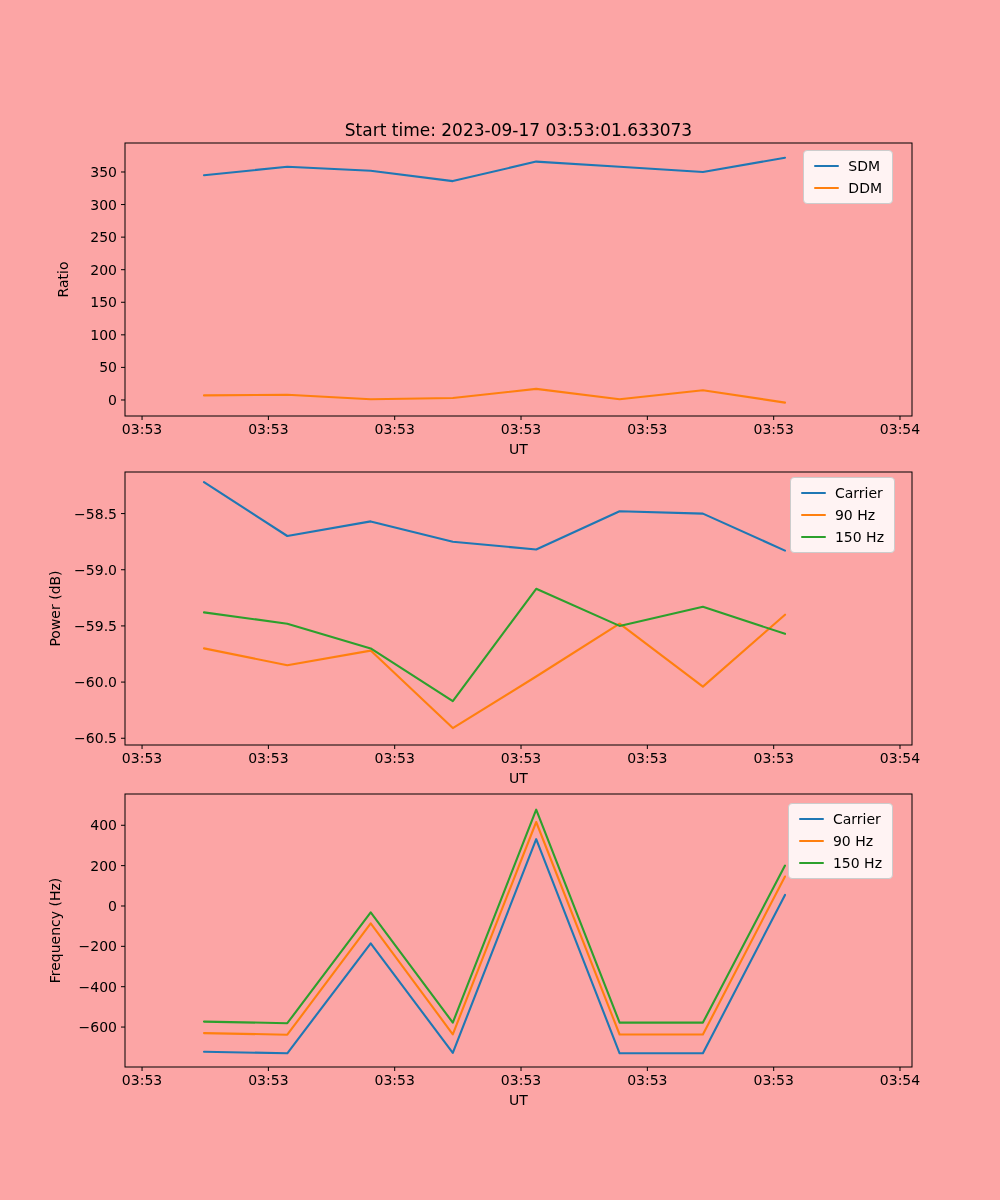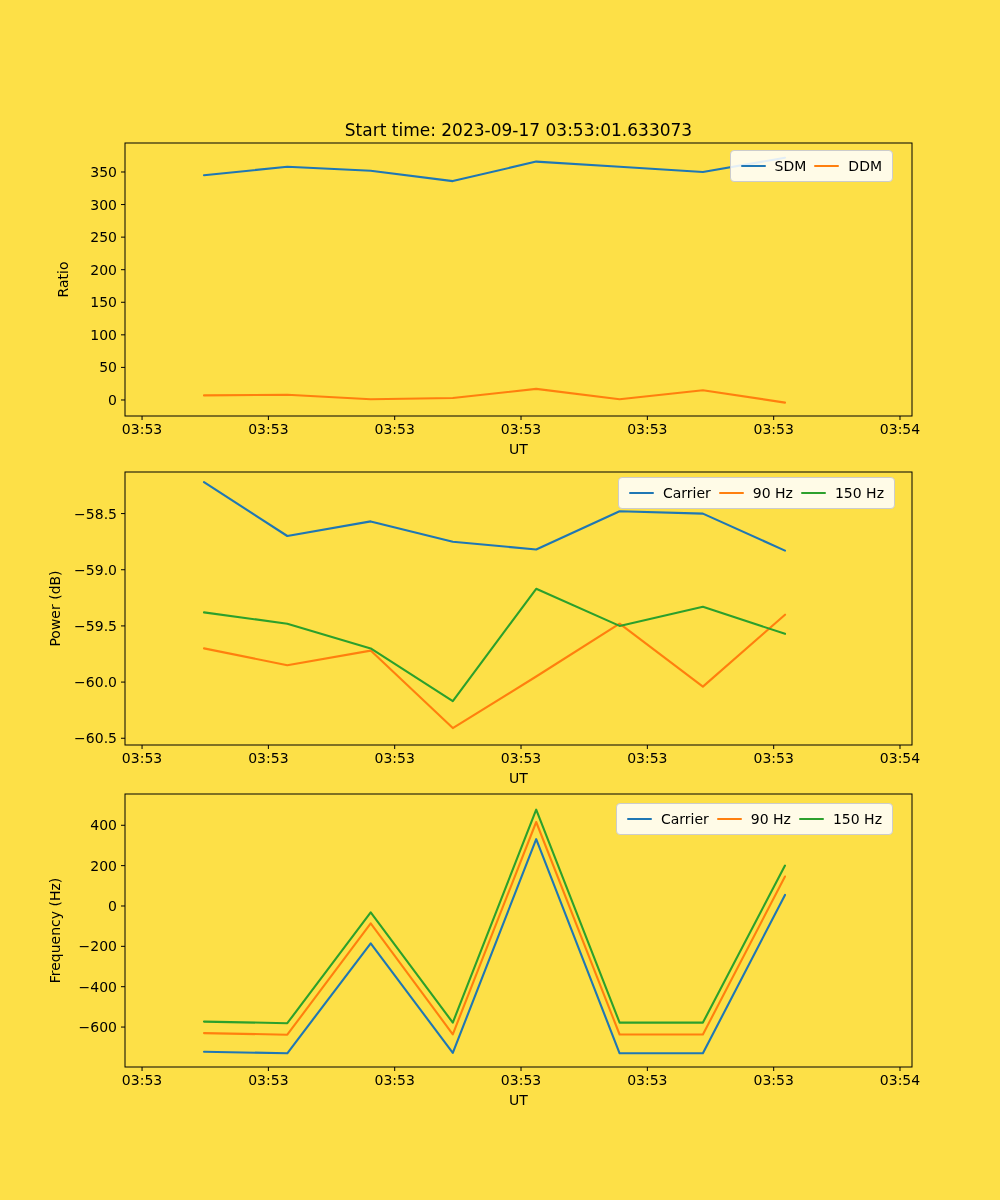--- a/index.html
+++ b/index.html
@@ -1,28 +1,28 @@
 <!DOCTYPE html>
 <html><head>
 <meta charset="utf-8">
 <style>
   html,body { margin:0; padding:0; background:#fff; }
   .figure {
-    position:relative; width:1000px; height:1200px; background:#fde047;
+    position:relative; width:1000px; height:1200px; background:#fca5a5;
     font-family:"DejaVu Sans", sans-serif; overflow:hidden;
   }
   .fig-title {
     position:absolute; left:125px; top:120px; width:787px;
     text-align:center; font-size:17px; color:#000;
   }
   #chart-svg { position:absolute; left:0; top:0; }
   .tick-label { font-family:"DejaVu Sans", sans-serif; font-size:14px; fill:#000; }
   .axis-label { font-family:"DejaVu Sans", sans-serif; font-size:14px; fill:#000; }
   .legend {
-    position:absolute; display:flex; flex-direction:row; gap:8px;
+    position:absolute; display:flex; flex-direction:column; gap:8px;
     border:1px solid #cccccc; border-radius:4px; background:rgba(255,255,255,0.87);
     padding:8px 10px;
   }
   #legend-0 { top:150px; right:107px; }
   #legend-1 { top:477px; right:105px; }
   #legend-2 { top:803px; right:107px; }
   .legend-row { display:flex; align-items:center; gap:9px; font-size:14px; color:#000; line-height:1; }
   .swatch { display:inline-block; width:25px; height:2.5px; border-radius:1px; }
 </style>
 </head>

